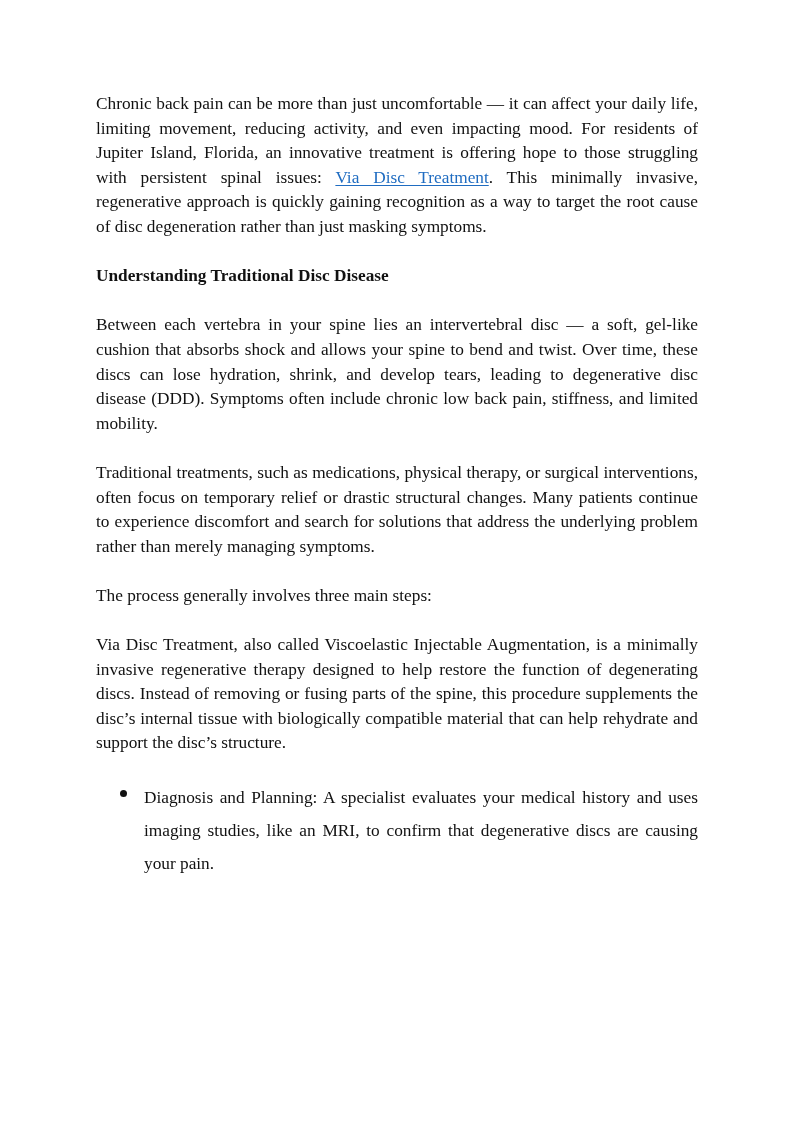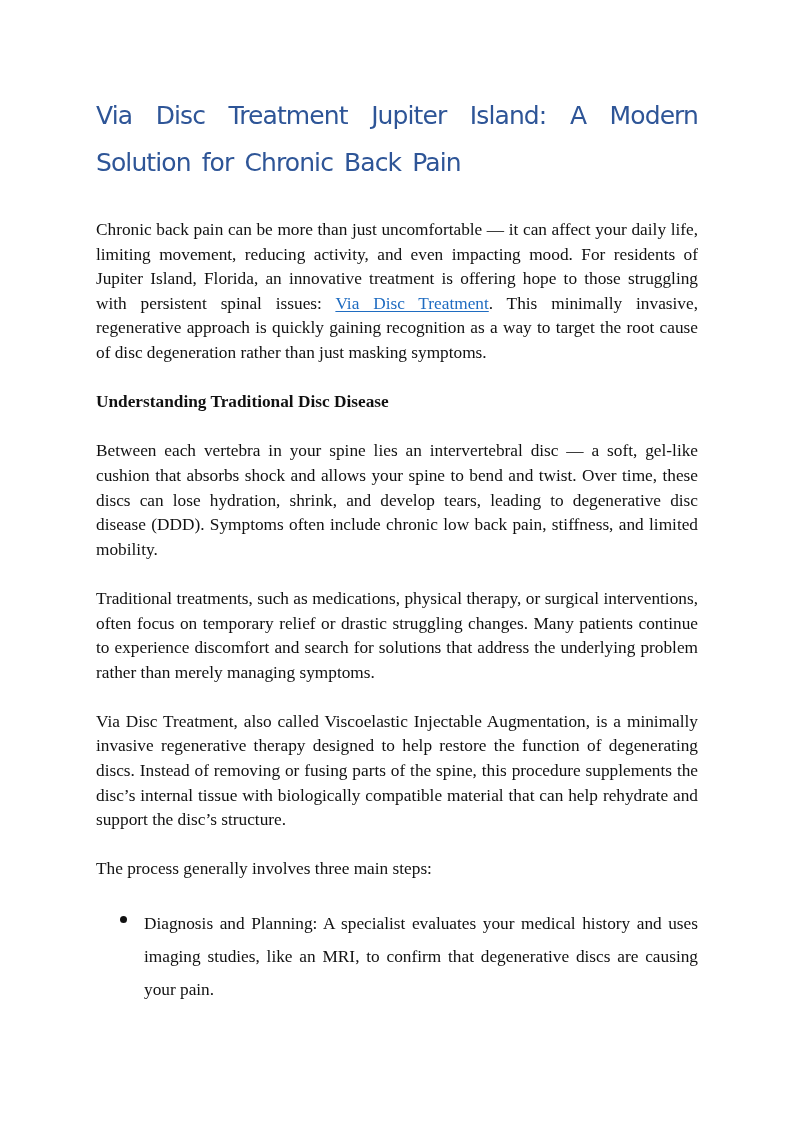--- a/index.html
+++ b/index.html
@@ -74,30 +74,29 @@
       width: 7px;
       height: 7px;
       border-radius: 50%;
       background: #111111;
     }
   </style>
 </head>
 <body>
 
 <div class="page">
-  <h1 class="doc-title">Via Disc Treatment Jupiter Island: A Modern Solution for Chronic Back Pain</h1>
 
   <p class="para"><span>Chronic back pain can be more than just uncomfortable — it can affect your daily life, limiting movement, reducing activity, and even impacting mood. For residents of Jupiter Island, Florida, an innovative treatment is offering hope to those struggling with persistent spinal issues: </span><a class="link" href="#">Via Disc Treatment</a><span>. This minimally invasive, regenerative approach is quickly gaining recognition as a way to target the root cause of disc degeneration rather than just masking symptoms.</span></p>
 
   <h2 class="section-heading">Understanding Traditional Disc Disease</h2>
   <p class="para">Between each vertebra in your spine lies an intervertebral disc — a soft, gel-like cushion that absorbs shock and allows your spine to bend and twist. Over time, these discs can lose hydration, shrink, and develop tears, leading to degenerative disc disease (DDD). Symptoms often include chronic low back pain, stiffness, and limited mobility.</p>
-  <p class="para">Traditional treatments, such as medications, physical therapy, or surgical interventions, often focus on temporary relief or drastic struggling changes. Many patients continue to experience discomfort and search for solutions that address the underlying problem rather than merely managing symptoms.</p>
+  <p class="para">Traditional treatments, such as medications, physical therapy, or surgical interventions, often focus on temporary relief or drastic structural changes. Many patients continue to experience discomfort and search for solutions that address the underlying problem rather than merely managing symptoms.</p>
 
+  <p class="para">The process generally involves three main steps:</p>
   <p class="para">Via Disc Treatment, also called Viscoelastic Injectable Augmentation, is a minimally invasive regenerative therapy designed to help restore the function of degenerating discs. Instead of removing or fusing parts of the spine, this procedure supplements the disc’s internal tissue with biologically compatible material that can help rehydrate and support the disc’s structure.</p>
-  <p class="para">The process generally involves three main steps:</p>
 
   <ul class="bullet-list">
     <li class="bullet-item">
       <span class="bullet-dot"></span>
       <span>Diagnosis and Planning: A specialist evaluates your medical history and uses imaging studies, like an MRI, to confirm that degenerative discs are causing your pain.</span>
     </li>
   </ul>
 </div>
 
 </body></html>

